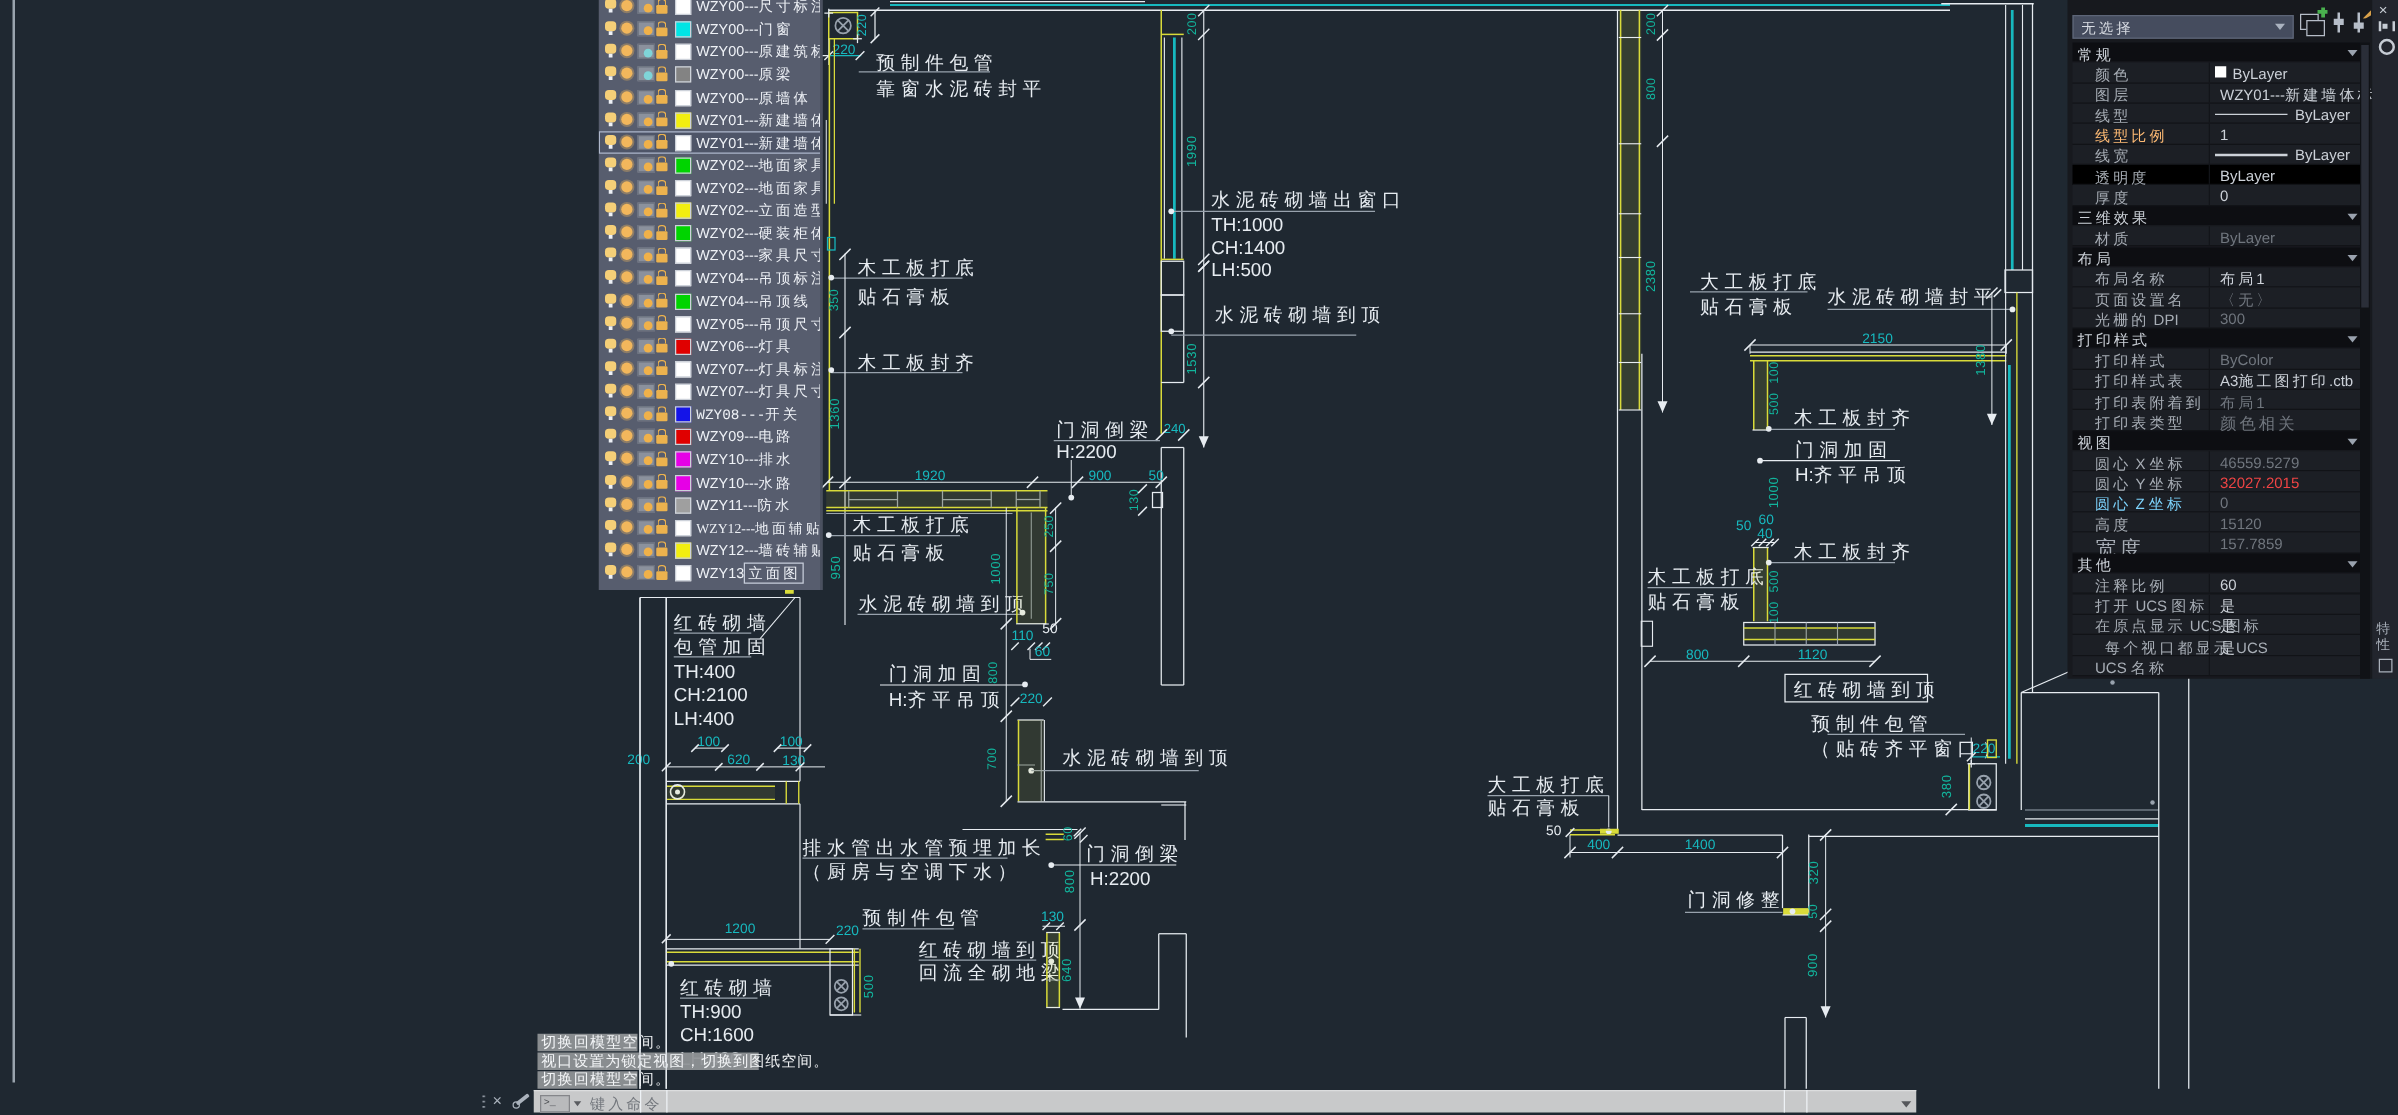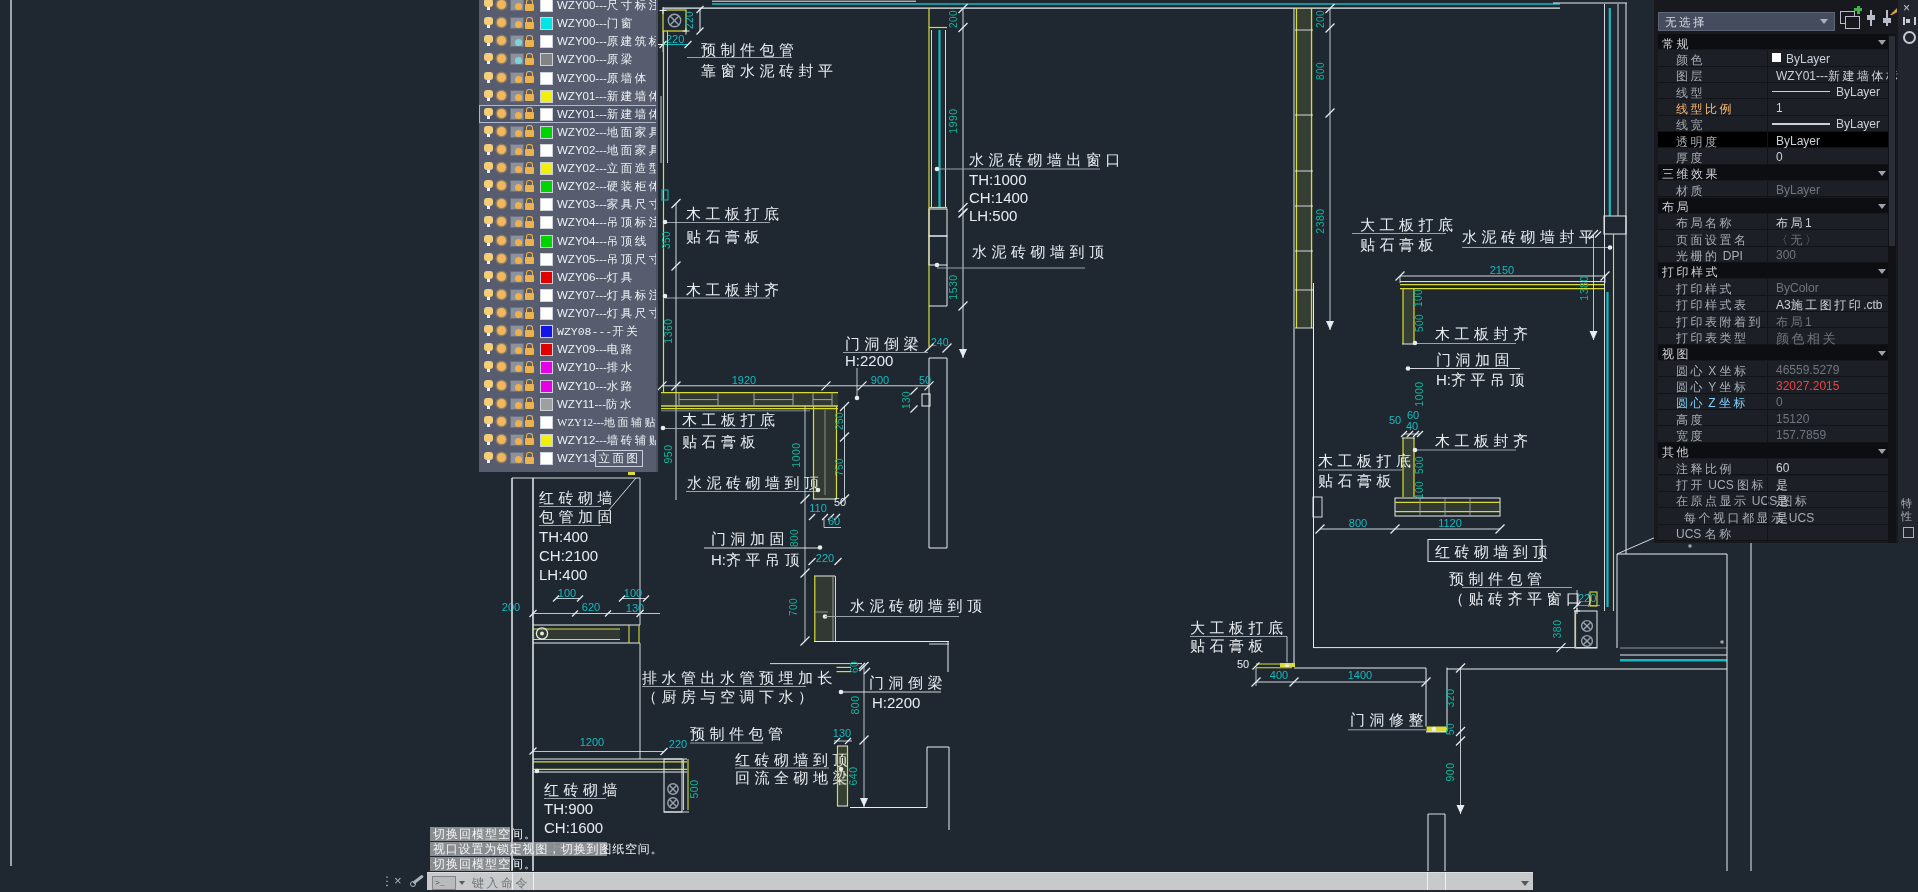--- a/index.html
+++ b/index.html
@@ -852,21 +852,21 @@
       <div style="position:absolute;left:18px;top:1.5px;font-size:12px;color:#7dd3fc;white-space:nowrap"><span style="letter-spacing:2.5px">圆心</span><span> Z </span><span style="letter-spacing:2.5px">坐标</span></div>
       <div style="position:absolute;left:109px;top:0;width:1px;height:100%;background:#121419"></div>
       <div style="position:absolute;left:118px;top:1.5px;font-size:12px;color:#70767e;white-space:nowrap"><span>0</span></div>
     </div>
     <div style="position:absolute;left:4px;top:410.1px;width:230px;height:16.35px;background:#1c1f25;border-bottom:1px solid #111317;box-sizing:border-box">
       <div style="position:absolute;left:18px;top:1.5px;font-size:12px;color:#a7adb5;white-space:nowrap"><span style="letter-spacing:2.5px">高度</span></div>
       <div style="position:absolute;left:109px;top:0;width:1px;height:100%;background:#121419"></div>
       <div style="position:absolute;left:118px;top:1.5px;font-size:12px;color:#70767e;white-space:nowrap"><span>15120</span></div>
     </div>
     <div style="position:absolute;left:4px;top:426.4px;width:230px;height:16.35px;background:#1c1f25;border-bottom:1px solid #111317;box-sizing:border-box">
-      <div style="position:absolute;left:18px;top:1.5px;font-size:12px;color:#a7adb5;white-space:nowrap"><span style="letter-spacing:2.5px">宽度</span></div>
+      <div style="position:absolute;left:18px;top:1.5px;font-size:17px;color:#a7adb5;white-space:nowrap"><span style="letter-spacing:2.5px">宽度</span></div>
       <div style="position:absolute;left:109px;top:0;width:1px;height:100%;background:#121419"></div>
       <div style="position:absolute;left:118px;top:1.5px;font-size:12px;color:#70767e;white-space:nowrap"><span>157.7859</span></div>
     </div>
     <div style="position:absolute;left:4px;top:442.8px;width:230px;height:15.4px;background:#0d0e12;color:#ccd1d8;font-size:12px;padding:1.5px 0 0 4px;box-sizing:border-box"><span style="letter-spacing:2.5px">其他</span></div>
     <div style="position:absolute;left:224px;top:448.8px;width:0;height:0;border-left:4px solid transparent;border-right:4px solid transparent;border-top:5px solid #9aa2ae"></div>
     <div style="position:absolute;left:4px;top:459.1px;width:230px;height:16.35px;background:#1c1f25;border-bottom:1px solid #111317;box-sizing:border-box">
       <div style="position:absolute;left:18px;top:1.5px;font-size:12px;color:#a7adb5;white-space:nowrap"><span style="letter-spacing:2.5px">注释比例</span></div>
       <div style="position:absolute;left:109px;top:0;width:1px;height:100%;background:#121419"></div>
       <div style="position:absolute;left:118px;top:1.5px;font-size:12px;color:#ccd1d8;white-space:nowrap"><span>60</span></div>
     </div>

